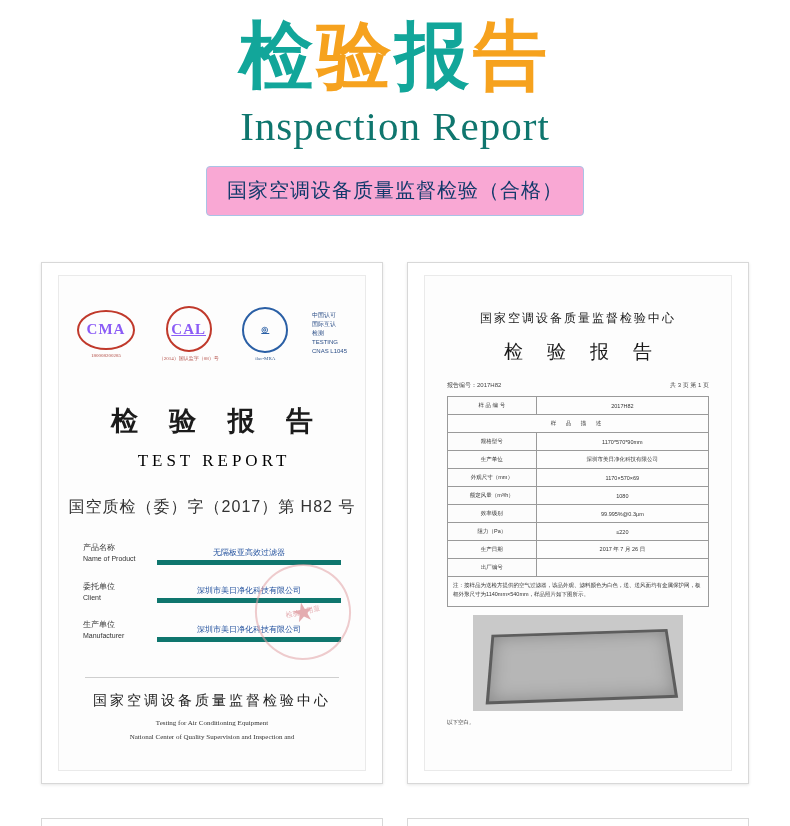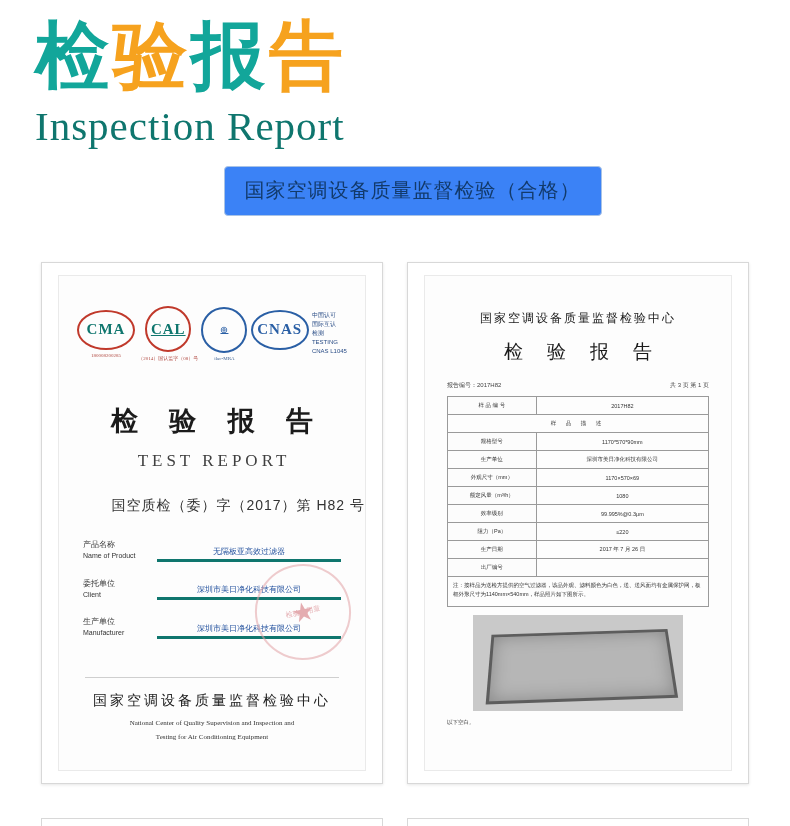--- a/index.html
+++ b/index.html
@@ -10,22 +10,22 @@
   body {
     width: 790px;
     height: 826px;
     font-family: "Liberation Sans", sans-serif;
     overflow: hidden;
     position: relative;
   }
 
   
   .header {
+    text-align: center;
     padding-top: 14px;
-    margin-left: 35px;
   }
   .title-cn {
     font-family: "DejaVu Serif", serif;
     font-size: 74px;
     font-weight: bold;
     letter-spacing: 4px;
     line-height: 1.12;
     margin: 0;
     white-space: nowrap;
   }
@@ -42,21 +42,21 @@
     margin: 6px 0 0 0;
     line-height: 1.15;
   }
 
   .subtitle-wrap {
     margin-top: 16px;
     display: flex;
     justify-content: center;
   }
   .subtitle-box {
-    background: #3b82f6;
+    background: #f9a8d4;
     border: 1px solid #a9c3e6;
     border-radius: 4px;
     color: #123a6b;
     font-size: 20px;
     letter-spacing: 1px;
     padding: 10px 20px 11px 20px;
     font-family: "DejaVu Sans", sans-serif;
   }
 
   
@@ -94,21 +94,21 @@
   }
   .logo {
     text-align: center;
     font-family: "Liberation Serif", serif;
   }
   .logo-mark {
     width: 54px;
     height: 36px;
     border-radius: 50%;
     border: 2px solid #c0392b;
-    color: #0f766e;
+    color: #8b5cf6;
     font-size: 15px;
     font-weight: bold;
     letter-spacing: 1px;
     display: flex;
     align-items: center;
     justify-content: center;
     margin: 0 auto;
   }
   .logo-mark.blue { border-color: #2a5fa5; color: #2a5fa5; }
   .logo-mark.round { width: 42px; height: 42px; text-decoration: underline; }
@@ -136,27 +136,27 @@
     color: #1b1b1b;
     font-weight: bold;
     text-indent: 11px;
   }
   .cert-title-en {
     text-align: center;
     margin-top: 12px;
     font-family: "Liberation Serif", serif;
     font-size: 17px;
     letter-spacing: 4px;
-    color: #404040;
+    color: #000000;
     text-indent: 4px;
   }
   .cert-code {
-    text-align: right;
+    text-align: center;
     margin-top: 26px;
-    font-size: 14px;
+    font-size: 16px;
     color: #333;
     letter-spacing: 1px;
   }
 
   .fields {
     margin: 24px 24px 0 24px;
   }
   .field-row {
     display: flex;
     align-items: flex-end;
@@ -165,21 +165,21 @@
   .field-label {
     width: 74px;
     flex: 0 0 74px;
     font-size: 7px;
     color: #333;
     line-height: 1.5;
   }
   .field-label .lab-cn { font-size: 8px; display: block; }
   .field-value {
     flex: 1;
-    border-bottom: 3px solid #0f766e;
+    border-bottom: 5px solid #0f766e;
     text-align: center;
     font-size: 8px;
     color: #1f4e9c;
     padding-bottom: 2px;
   }
 
   .cert-footer {
     position: absolute;
     left: 0; right: 0;
     bottom: 26px;
@@ -350,24 +350,20 @@
           <div class="logo-sub">180008200285</div>
         </div>
         <div class="logo">
           <div class="logo-mark round">CAL</div>
           <div class="logo-sub">（2014）国认监字（08）号</div>
         </div>
         <div class="logo">
           <div class="logo-mark blue round" style="font-size:8px;">◎</div>
           <div class="logo-sub blue">ilac-MRA</div>
         </div>
-        <div class="logo">
-          <div class="logo-mark blue">CNAS</div>
-          <div class="logo-sub blue">&nbsp;</div>
-        </div>
         <div class="logo-text-block">
           <div>中国认可</div>
           <div>国际互认</div>
           <div>检测</div>
           <div>TESTING</div>
           <div>CNAS L1045</div>
         </div>
       </div>
 
       <div class="cert-title-cn">检 验 报 告</div>
@@ -399,22 +395,22 @@
       </div>
 
       <div class="stamp">
         <span class="star">★</span>
         <span>检验专用章</span>
       </div>
 
       <div class="cert-footer">
         <div class="f-cn">国家空调设备质量监督检验中心</div>
         <div class="f-en">
+          <div>Testing for Air Conditioning Equipment</div>
           <div>National Center of Quality Supervision and Inspection and</div>
-          <div>Testing for Air Conditioning Equipment</div>
         </div>
       </div>
 
     </div>
   </div>
 
   <div class="cert-card">
     <div class="cert-inner">
 
       <div class="r-head-cn">国家空调设备质量监督检验中心</div>

